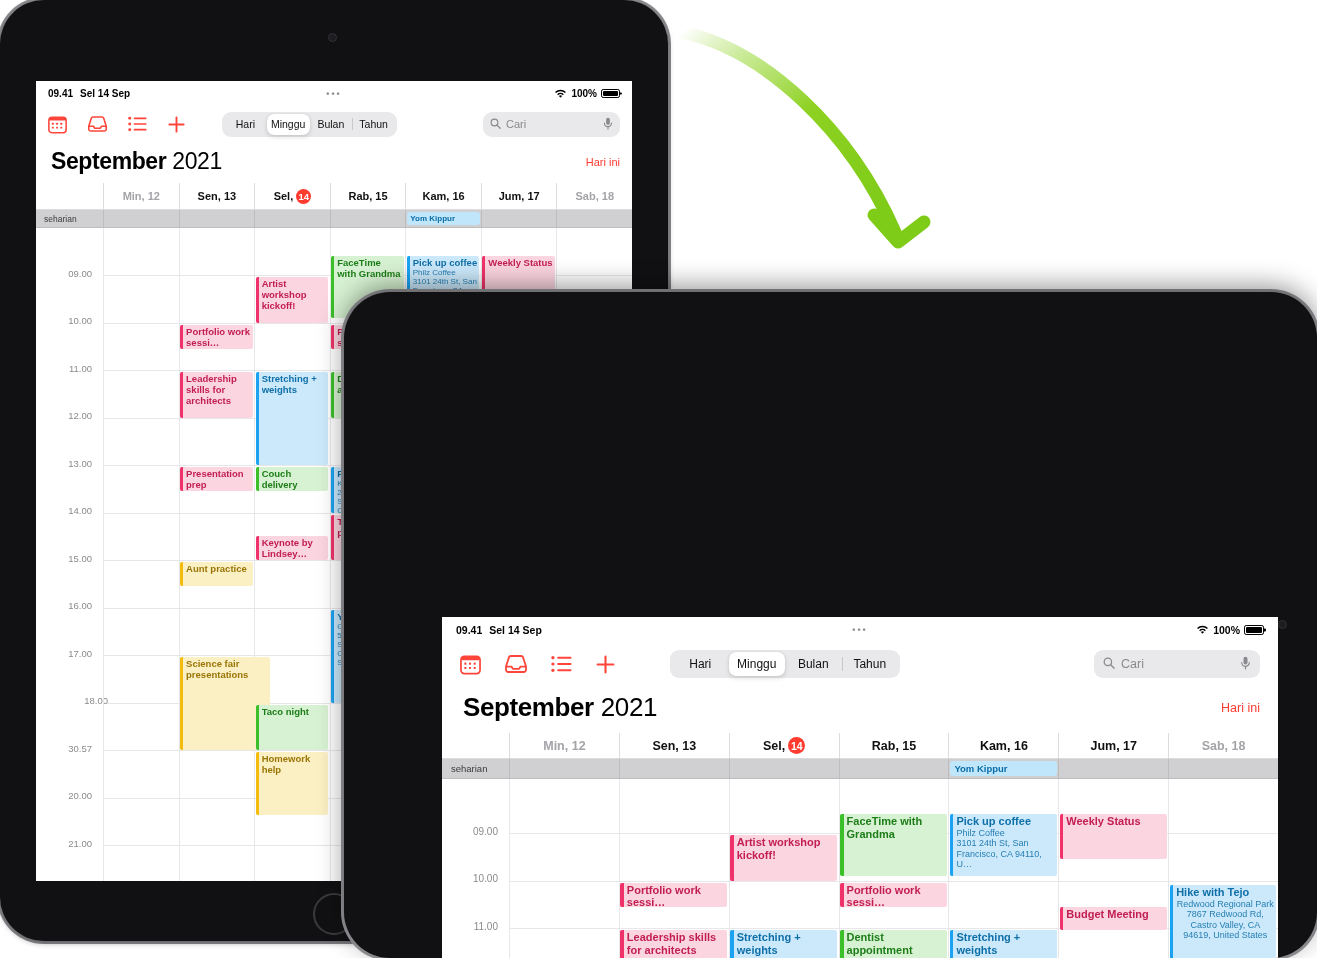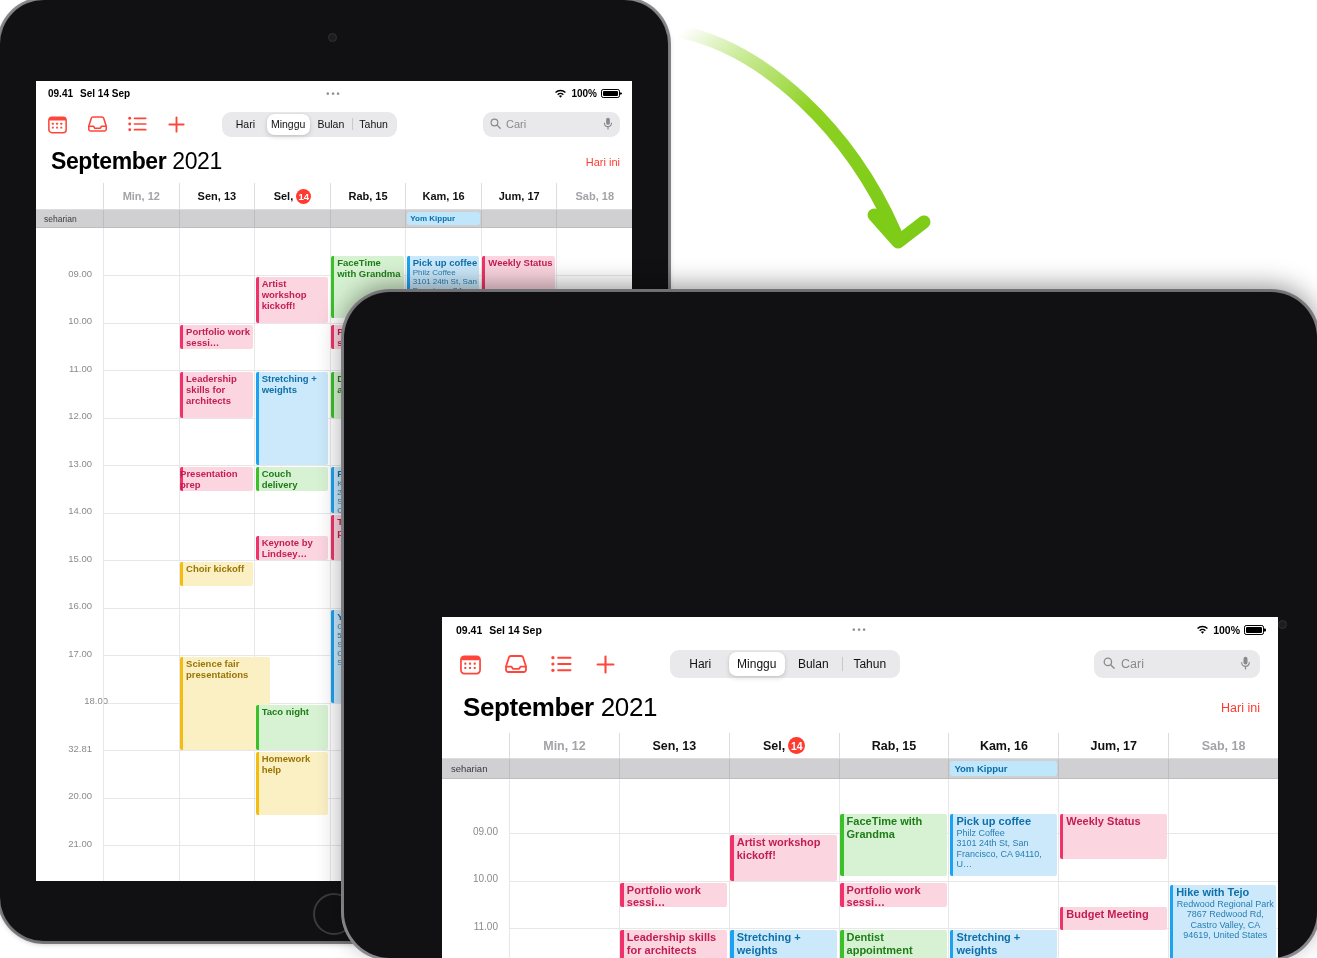--- a/index.html
+++ b/index.html
@@ -302,21 +302,21 @@
         <div class="hourlbl" style="top: 277.375px; left: 0px; width: 56px; font-size: 9.5px;">14.00</div>
         <div class="hourline" style="top: 332px; left: 67px;"></div>
         <div class="hourlbl" style="top: 324.875px; left: 0px; width: 56px; font-size: 9.5px;">15.00</div>
         <div class="hourline" style="top: 379.5px; left: 67px;"></div>
         <div class="hourlbl" style="top: 372.375px; left: 0px; width: 56px; font-size: 9.5px;">16.00</div>
         <div class="hourline" style="top: 427px; left: 67px;"></div>
         <div class="hourlbl" style="top: 419.875px; left: 0px; width: 56px; font-size: 9.5px;">17.00</div>
         <div class="hourline" style="top: 474.5px; left: 67px;"></div>
         <div class="hourlbl" style="top: 467.375px; left: 0px; width: 56px; font-size: 9.5px; margin-left: 16px;">18.00</div>
         <div class="hourline" style="top: 522px; left: 67px;"></div>
-        <div class="hourlbl" style="top: 514.875px; left: 0px; width: 56px; font-size: 9.5px;">32.81</div>
+        <div class="hourlbl" style="top: 514.875px; left: 0px; width: 56px; font-size: 9.5px;">30.57</div>
         <div class="hourline" style="top: 569.5px; left: 67px;"></div>
         <div class="hourlbl" style="top: 562.375px; left: 0px; width: 56px; font-size: 9.5px;">20.00</div>
         <div class="hourline" style="top: 617px; left: 67px;"></div>
         <div class="hourlbl" style="top: 609.875px; left: 0px; width: 56px; font-size: 9.5px;">21.00</div>
         <div class="vline" style="left: 67px;"></div>
         <div class="vline" style="left: 142.571px;"></div>
         <div class="vline" style="left: 218.143px;"></div>
         <div class="vline" style="left: 293.714px;"></div>
         <div class="vline" style="left: 369.286px;"></div>
         <div class="vline" style="left: 444.857px;"></div>
@@ -398,21 +398,21 @@
           </div>
         </div>
         <div class="ev c-green" style="left: 521.929px; width: 72.5714px; top: 196.625px; height: 144.875px;">
           <div class="bar" style="width: 3px;"></div>
           <div class="body" style="margin-left: 6px; padding-right: 2px;">
             <div class="tt" style="font-size: 9.5px; line-height: 11px;">Family Picnic</div>
           </div>
         </div>
         <div class="ev c-pink" style="left: 144.071px; width: 72.5714px; top: 239.375px; height: 23.75px;">
           <div class="bar" style="width: 3px;"></div>
-          <div class="body" style="margin-left: 0; padding-right: 2px;">
+          <div class="body" style="margin-left: 6px; padding-right: 2px;">
             <div class="tt" style="font-size: 9.5px; line-height: 11px;">Presentation prep</div>
           </div>
         </div>
         <div class="ev c-green" style="left: 219.643px; width: 72.5714px; top: 239.375px; height: 23.75px;">
           <div class="bar" style="width: 3px;"></div>
           <div class="body" style="margin-left: 6px; padding-right: 2px;">
             <div class="tt" style="font-size: 9.5px; line-height: 11px;">Couch delivery</div>
           </div>
         </div>
         <div class="ev c-blue" style="left: 295.214px; width: 72.5714px; top: 239.375px; height: 45.125px;">
@@ -438,21 +438,21 @@
         </div>
         <div class="ev c-pink" style="left: 219.643px; width: 72.5714px; top: 308.25px; height: 23.75px;">
           <div class="bar" style="width: 3px;"></div>
           <div class="body" style="margin-left: 6px; padding-right: 2px;">
             <div class="tt" style="font-size: 9.5px; line-height: 11px;">Keynote by Lindsey…</div>
           </div>
         </div>
         <div class="ev c-yellow" style="left: 144.071px; width: 72.5714px; top: 334.375px; height: 23.75px;">
           <div class="bar" style="width: 3px;"></div>
           <div class="body" style="margin-left: 6px; padding-right: 2px;">
-            <div class="tt" style="font-size: 9.5px; line-height: 11px;">Choir kickoff</div>
+            <div class="tt" style="font-size: 9.5px; line-height: 11px;">Aunt practice</div>
           </div>
         </div>
         <div class="ev c-pink" style="left: 370.786px; width: 72.5714px; top: 334.375px; height: 23.75px;">
           <div class="bar" style="width: 3px;"></div>
           <div class="body" style="margin-left: 6px; padding-right: 2px;">
             <div class="tt" style="font-size: 9.5px; line-height: 11px;">Writing session wit…</div>
           </div>
         </div>
         <div class="ev c-blue" style="left: 295.214px; width: 72.5714px; top: 381.875px; height: 92.625px;">
           <div class="bar" style="width: 3px;"></div>

